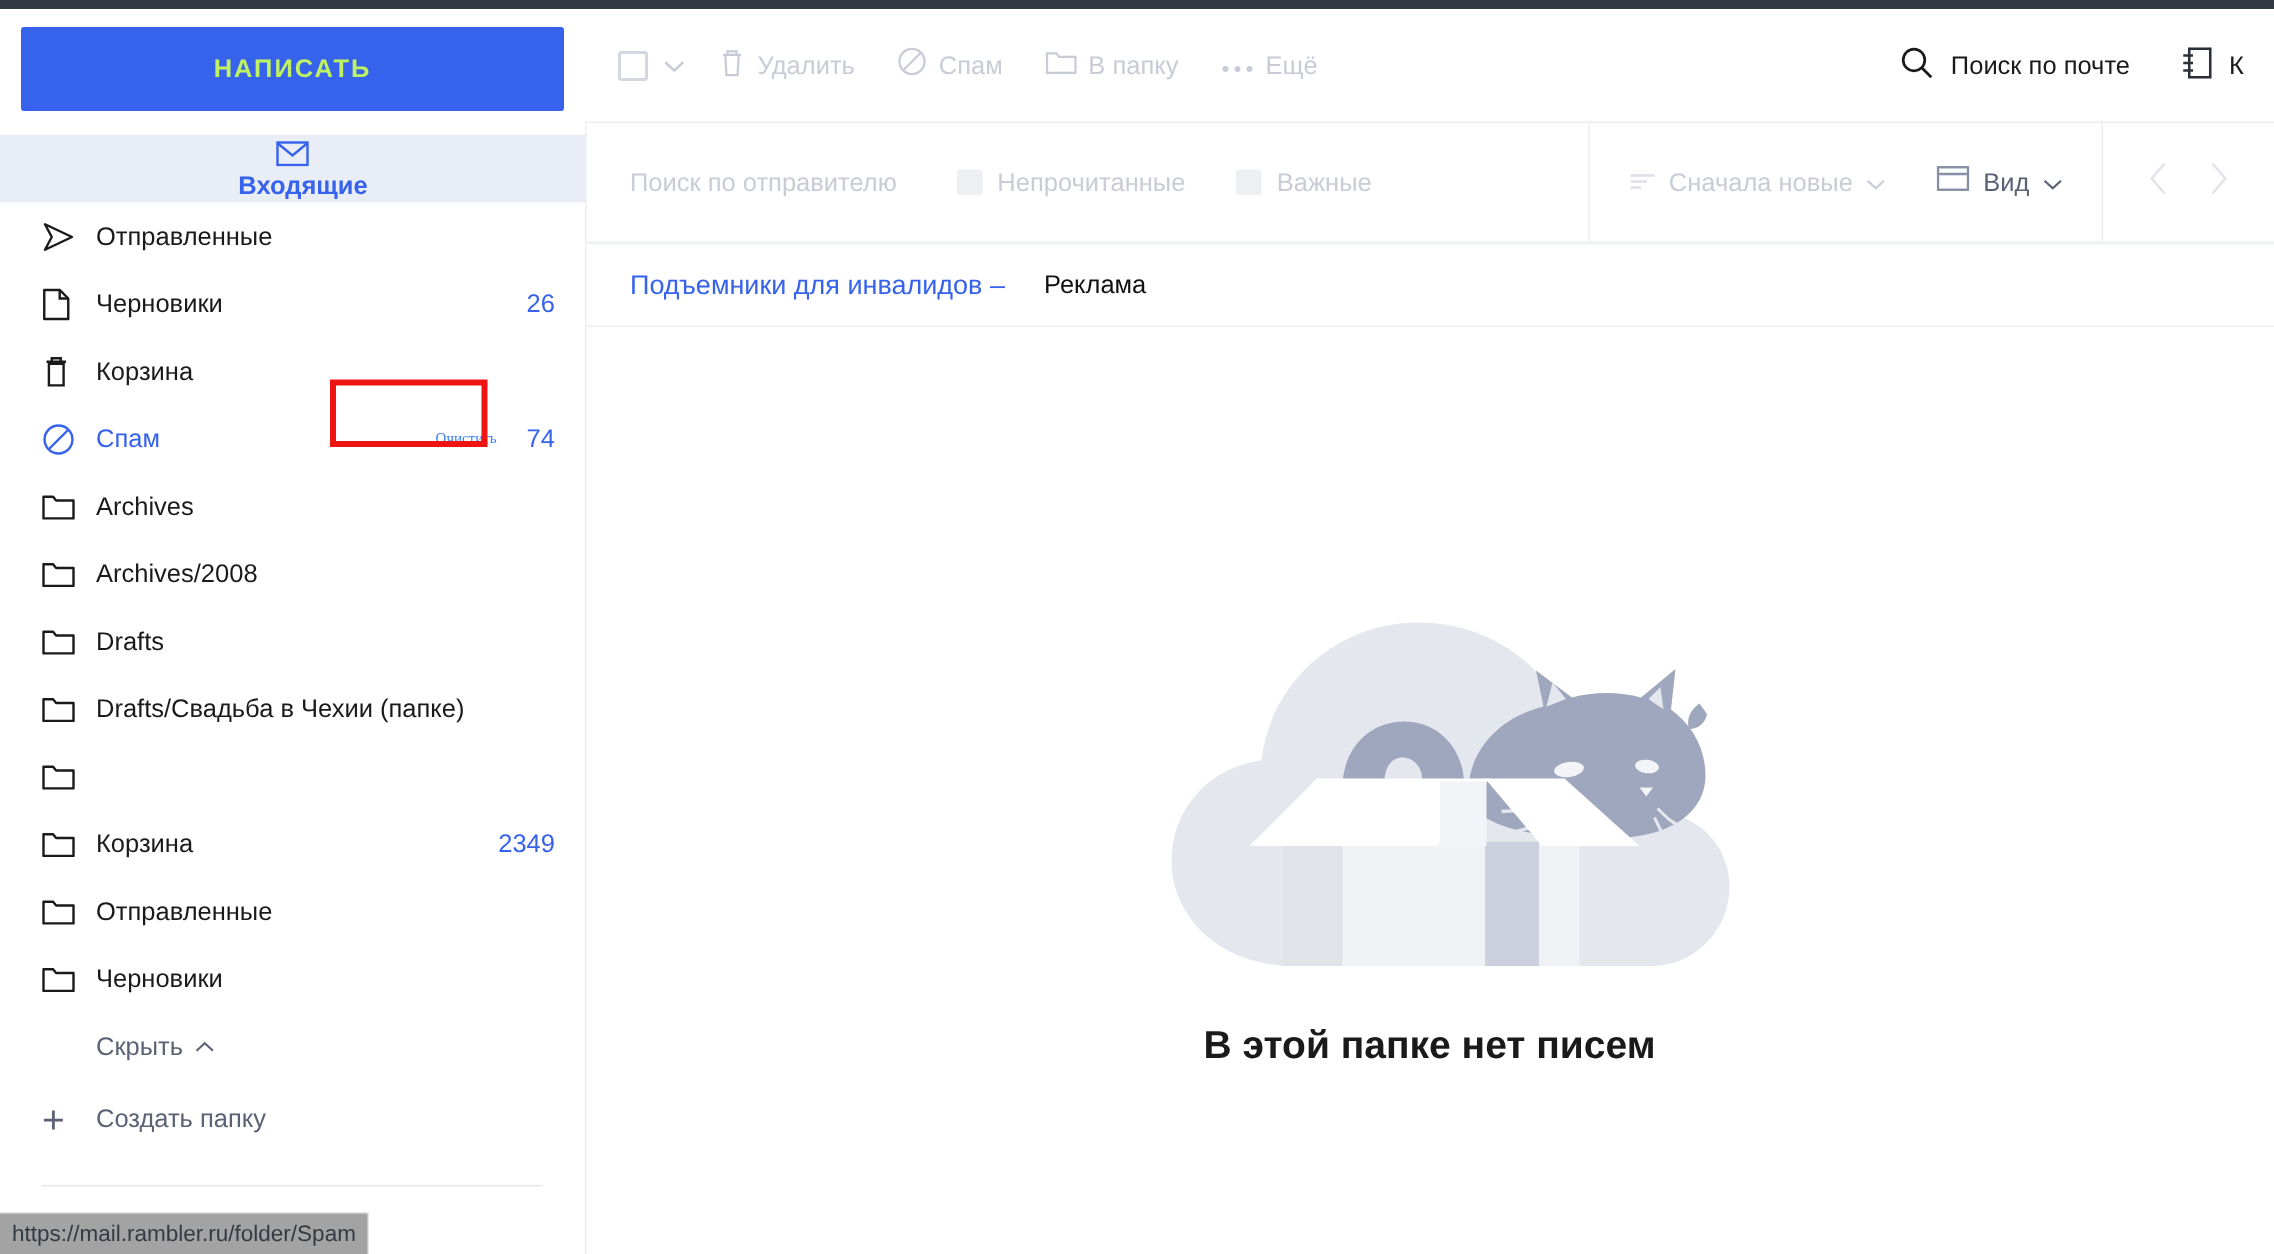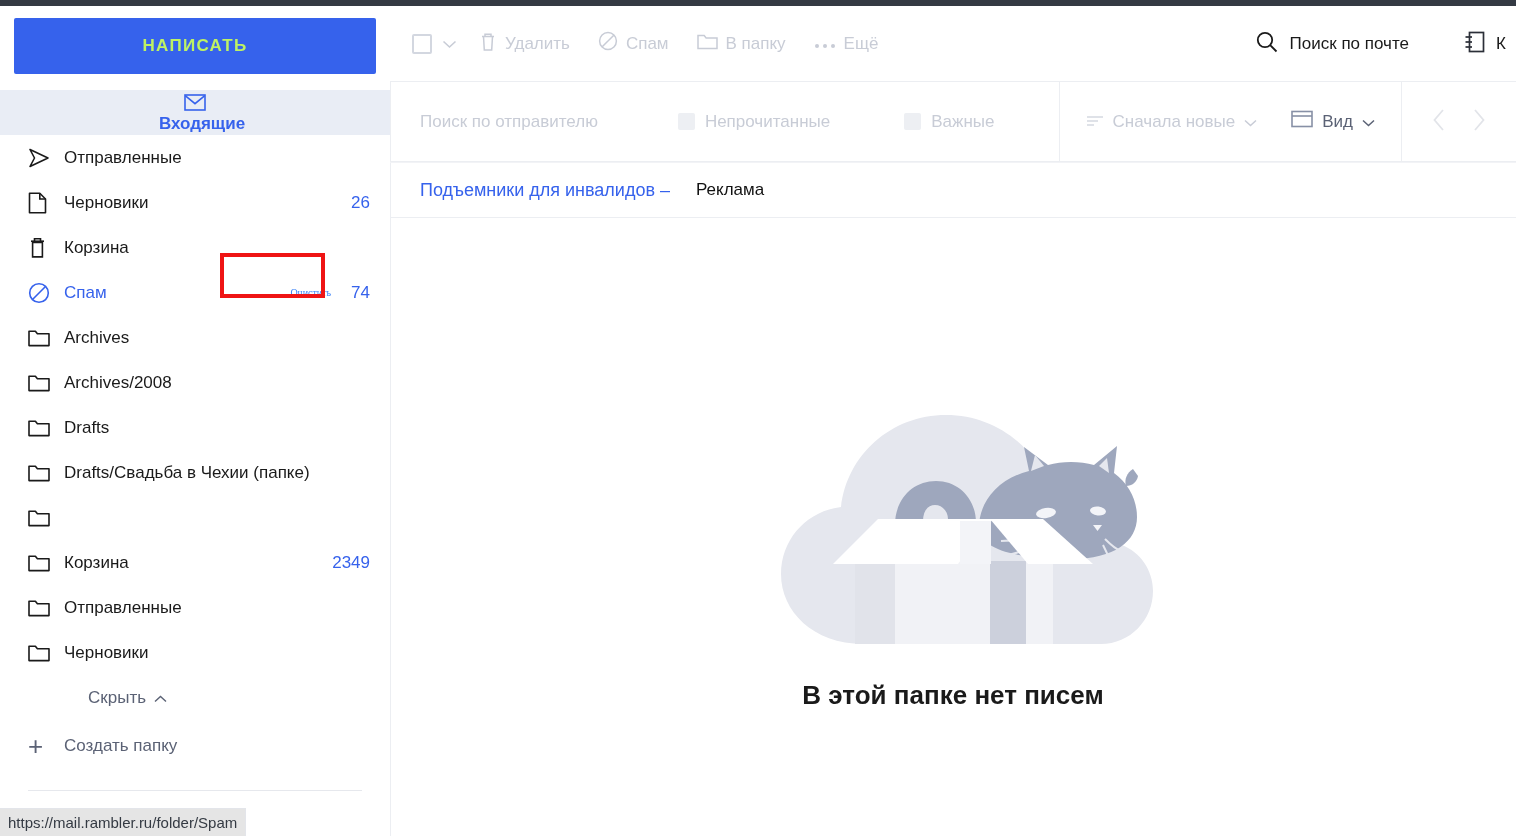--- a/index.html
+++ b/index.html
@@ -46,21 +46,21 @@
   .folder-row.blue .f-label { color:#3662ec; }
   .f-count { font-size:17px; color:#3662ec; padding-left:10px; }
   .f-action {
     font-size:10px; color:#3b82f6; padding:4px 10px; white-space:nowrap;font-family:Liberation Serif, serif;
   }
   .hl-box {
     position:absolute; left:220px; top:-17px; width:105px; height:45px;
     border:4px solid #ef1414; background:transparent; pointer-events:none;
   }
   .hide-row {
-    display:flex; align-items:center; height:45px; padding-left:88px; cursor:pointer;
+    display:flex; align-items:center; height:45px; padding-left:64px; cursor:pointer;
   }
   .hide-row .t { font-size:17px; color:#5b6275; }
   .chev-up { margin-left:8px; display:inline-block; }
   .create-row {
     display:flex; align-items:center; height:52px; padding-left:28px; cursor:pointer;
   }
   .create-row .plus {
     width:30px; min-width:30px; font-size:26px; color:#5b6275;
     line-height:20px; text-align:left; font-weight:300;
   }
@@ -79,37 +79,37 @@
   .tb-item {
     display:flex; align-items:center; gap:8px; margin-right:28px;
     color:#c8ccd6; font-size:17px; cursor:default; white-space:nowrap;
   }
   .tb-item.sel-all { margin-right:22px; gap:10px; }
   .sel-box {
     width:20px; height:20px; border:2px solid #d3d7e0; border-radius:2px;
   }
   .tb-right {
     position:absolute; right:0; top:0; height:76px;
-    display:flex; align-items:center; padding-right:6px;gap:21px;
+    display:flex; align-items:center; padding-right:16px;
   }
   .tb-search {
     display:flex; align-items:center; gap:12px; margin-right:34px;
     font-size:17px; color:#1a1a1a; cursor:pointer; white-space:nowrap;
   }
   .tb-contacts {
     display:flex; align-items:center; gap:10px;
     font-size:17px; color:#1a1a1a; cursor:pointer; white-space:nowrap;
     overflow:hidden; width:46px;
   }
 
   .filterbar {
     position:relative; height:80px; display:flex; align-items:center;
     border-bottom:1px solid #eceef2;
   }
-  .fb-left { display:flex; align-items:center; padding-left:30px; flex:1;gap:40px; }
+  .fb-left { display:flex; align-items:center; padding-left:30px; flex:1; }
   .fb-placeholder { font-size:17px; color:#c8ccd6; margin-right:40px; white-space:nowrap; }
   .fb-check { display:flex; align-items:center; gap:10px; margin-right:34px; white-space:nowrap; }
   .fb-box { width:17px; height:17px; background:#edeff3; border-radius:2px; }
   .fb-check .t { font-size:17px; color:#c8ccd6; }
   .fb-sep { width:1px; height:80px; background:#eceef2; }
   .fb-group { display:flex; align-items:center; padding:0 26px; }
   .fb-sort { display:flex; align-items:center; gap:9px; margin-right:34px; color:#c8ccd6; font-size:17px; white-space:nowrap; cursor:pointer; }
   .fb-view { display:flex; align-items:center; gap:9px; color:#5b6275; font-size:17px; white-space:nowrap; cursor:pointer; }
   .fb-pager { display:flex; align-items:center; gap:26px; padding:0 30px; }
   .pager-arrow { color:#e2e4e9; font-size:24px; cursor:pointer; line-height:1; }
@@ -128,21 +128,21 @@
   .empty-wrap {
     position:absolute; left:0; top:223px; width:1126px; height:607px;
     display:flex; flex-direction:column; align-items:center;
     padding-top:170px;
   }
   .empty-text { margin-top:32px; font-size:26px; font-weight:700; color:#1a1a1a; }
 
   
   .statusbar {
     position:absolute; left:0; bottom:0; height:28px;
-    background:#e5e5e5; border:1px solid #e3e5ea; border-left:none; border-bottom:none;
+    background:#a3a3a3; border:1px solid #e3e5ea; border-left:none; border-bottom:none;
     display:flex; align-items:center; padding:0 8px 0 8px;
     font-size:15px; color:#343a43;
     font-family:"Liberation Sans", sans-serif;
     z-index:60;
   }
 
   .main-left-border {
     position:absolute; left:0; top:76px; width:1px; height:754px; background:#eceef2;
   }
 </style>

